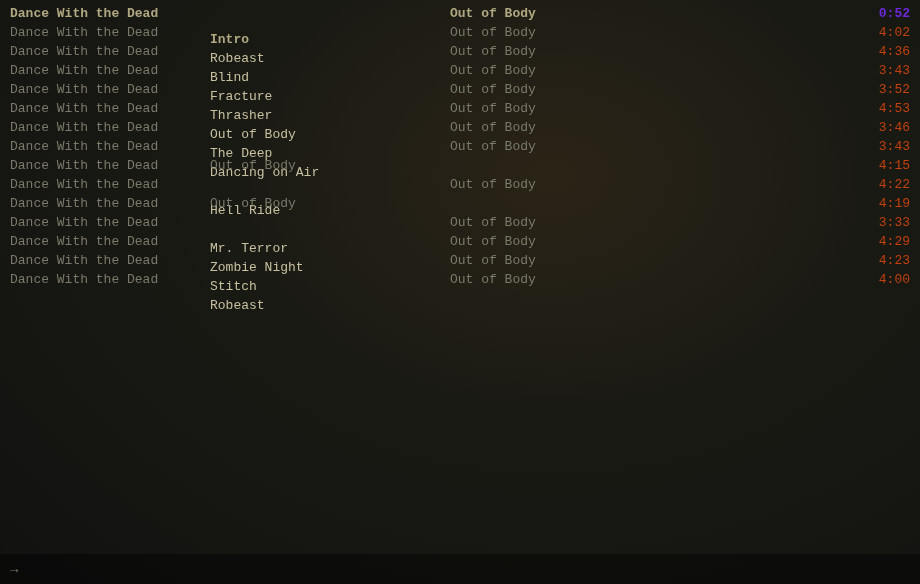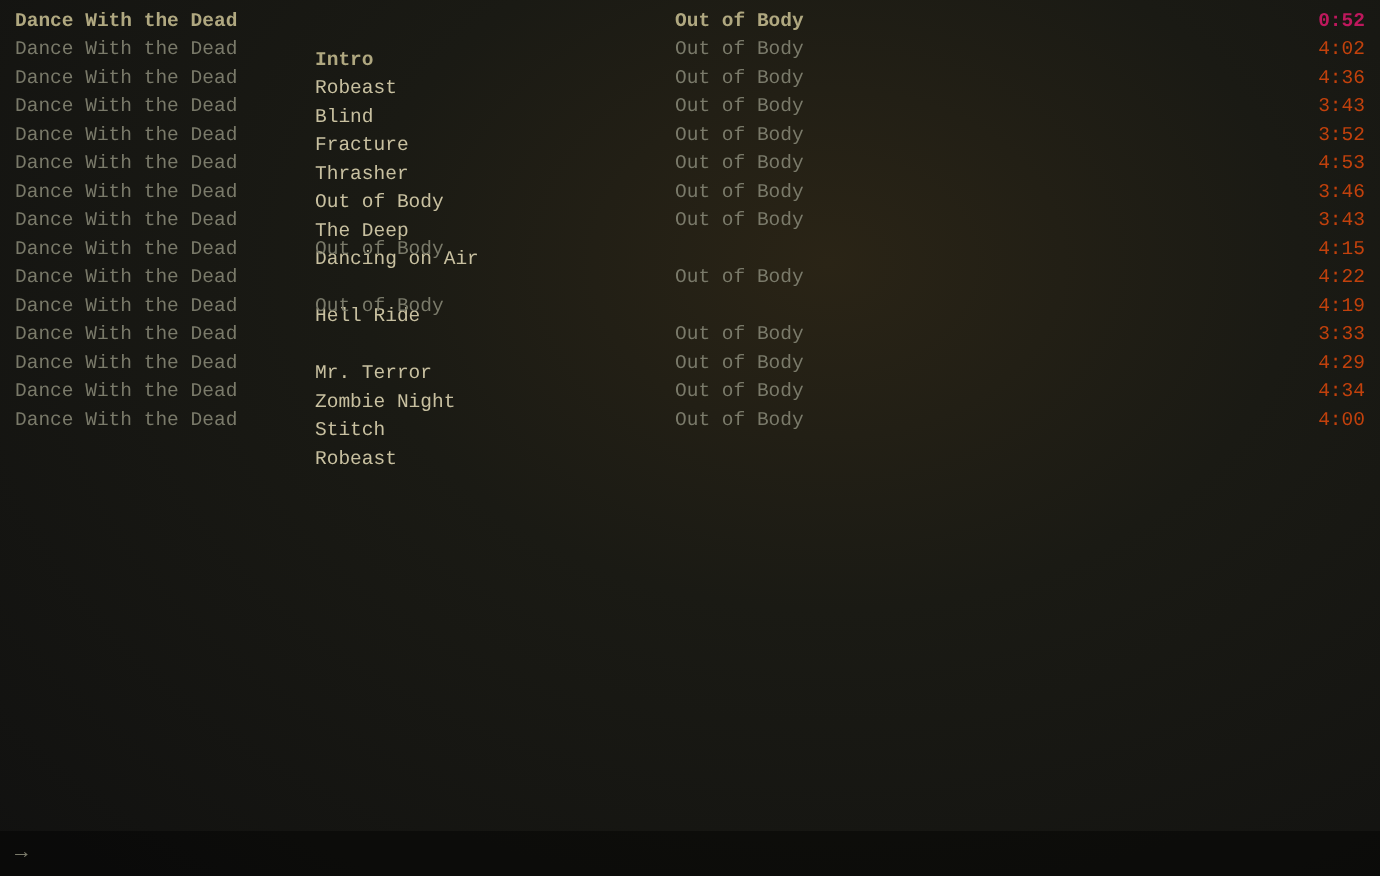--- a/index.html
+++ b/index.html
@@ -68,21 +68,21 @@
     }
 
     .col-duration {
       width: 60px;
       text-align: right;
       flex-shrink: 0;
       color: #c2410c;
     }
 
     .track-row.header .col-duration {
-      color: #be185d;
+      color: #6d28d9;
     }
 
     .bottom-bar {
       position: absolute;
       bottom: 0;
       left: 0;
       right: 0;
       height: 30px;
       background: rgba(0,0,0,0.4);
       display: flex;
@@ -173,21 +173,21 @@
     <div class="track-row">
       <div class="col-artist">Dance With the Dead</div>
       <div class="col-title">Zombie Night</div>
       <div class="col-album">Out of Body</div>
       <div class="col-duration">4:29</div>
     </div>
     <div class="track-row">
       <div class="col-artist">Dance With the Dead</div>
       <div class="col-title">Stitch</div>
       <div class="col-album">Out of Body</div>
-      <div class="col-duration">4:34</div>
+      <div class="col-duration">4:23</div>
     </div>
     <div class="track-row">
       <div class="col-artist">Dance With the Dead</div>
       <div class="col-title">Robeast</div>
       <div class="col-album">Out of Body</div>
       <div class="col-duration">4:00</div>
     </div>
   </div>
 
 <div class="bottom-bar">

